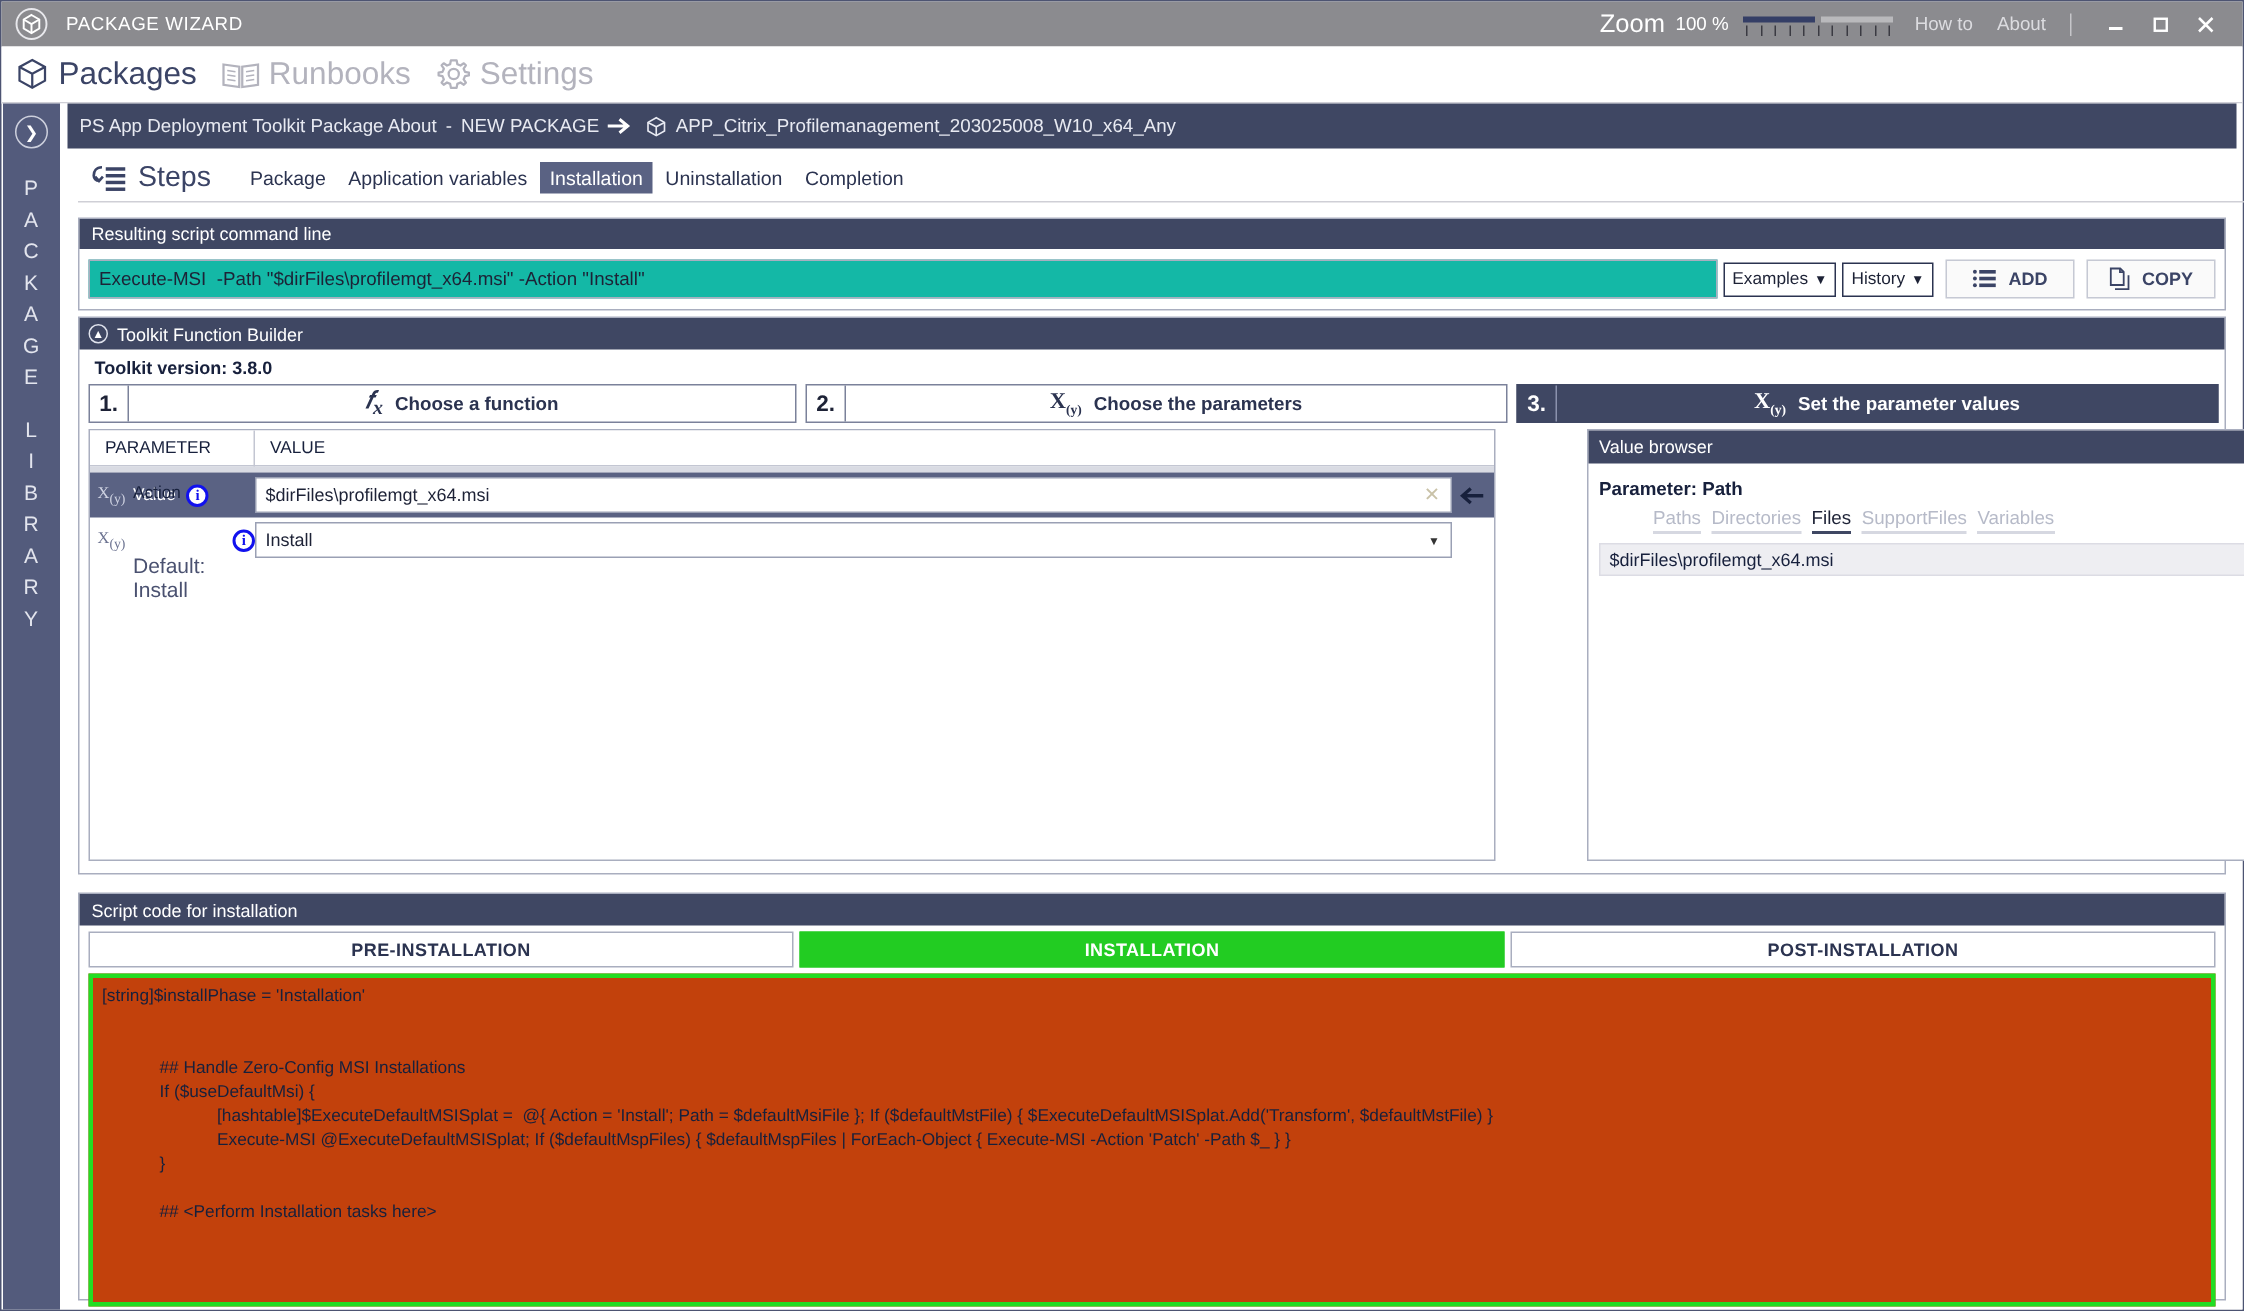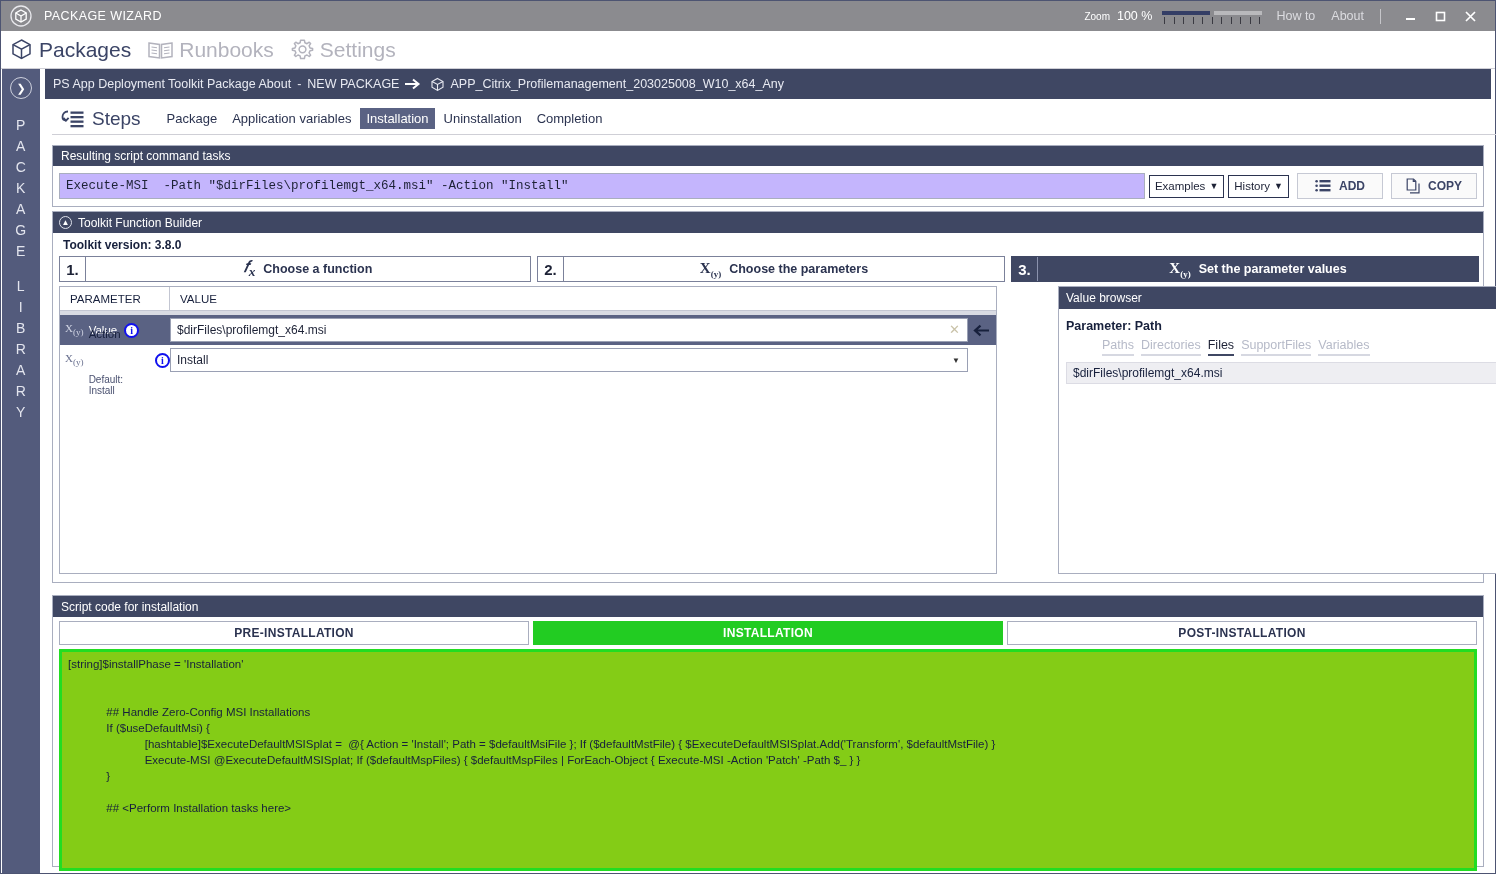--- a/index.html
+++ b/index.html
@@ -27,21 +27,21 @@
     display: flex; align-items: center; justify-content: center;
   }
   .tb-title {
     color: #ffffff; font-size: 12.5px; letter-spacing: .4px;
     margin-left: 8px;
   }
   .tb-right {
     margin-left: auto; display: flex; align-items: center; height: 30px;
     padding-right: 10px; gap: 0;
   }
-  .tb-zoom-label { color: #ffffff; font-size: 10px; margin-right: 7px; }
+  .tb-zoom-label { color: #ffffff; font-size: 17px; margin-right: 7px; }
   .tb-zoom-value { color: #ffffff; font-size: 12.5px; margin-right: 10px; }
   .zoom-slider {
     position: relative; width: 100px; height: 18px; margin-right: 14px;
   }
   .zoom-slider .bar-fill {
     position: absolute; left: 0; top: 4px; width: 48px; height: 4px;
     background: #343e66;
   }
   .zoom-slider .bar-rest {
     position: absolute; left: 52px; top: 4px; width: 48px; height: 4px;
@@ -127,23 +127,23 @@
   }
   .cmd-panel {
     position: absolute; left: 12px; top: 76px; width: 1432px; height: 62px;
     border: 1px solid #a9aebf; background: #ffffff;
   }
   .cmd-row {
     position: absolute; left: 0; top: 20px; width: 1430px; height: 40px;
     display: flex; align-items: center; padding: 0 6px;
   }
   .cmd-input {
-    flex: 1; height: 26px; border: 1px solid #a9aebf; background: #c4b5fd;
+    flex: 1; height: 26px; border: 1px solid #a9aebf; background: #14b8a6;
     font-size: 12.5px; color: #1d2236; padding: 4px 6px;
-    font-family: Liberation Mono, monospace;
+    font-family: Liberation Sans, sans-serif;
   }
   .dd-btn {
     height: 23px; border: 1px solid #2b3350; background: #fff;
     font-size: 11.5px; color: #1d2236; padding: 0 5px;
     display: flex; align-items: center; margin-left: 4px;
   }
   .dd-btn .cv { margin-left: 4px; font-size: 9px; }
   .icon-btn {
     height: 26px; min-width: 86px; border: 1px solid #c6c9d4; background: #fafafa;
     display: flex; align-items: center; justify-content: center; gap: 7px;
@@ -212,21 +212,21 @@
   .prow { display: flex; align-items: center; height: 30px; }
   .prow.sel { background: #5a6283; }
   .prow .pname {
     width: 110px; display: flex; align-items: center; gap: 5px; padding-left: 5px;
     height: 30px;
   }
   .prow .pxy { font-size: 11px; color: #6b7290; font-family: "Liberation Serif", serif; }
   .prow.sel .pxy { color: #cfd3e2; }
   .prow .plabel { font-size: 11.5px; color: #17203c; line-height: 12px; }
   .prow.sel .plabel { color: #ffffff; }
-  .prow .pdefault { font-size: 10px; color: #4a5170; display:block;margin-top:32px; }
+  .prow .pdefault { font-size: 14px; color: #4a5170; display:block;margin-top:32px; }
   .info-i {
     width: 15px; height: 15px; border-radius: 50%; background: #ffffff;
     border: 2px solid #1111ee; color: #1111ee; font-size: 10px; font-weight: bold;
     display: flex; align-items: center; justify-content: center;
     font-family: "Liberation Serif", serif; margin-left: 2px; flex: none;
   }
   .pval { flex: 1; display: flex; align-items: center; height: 30px; padding-right: 4px; }
   .pval-input {
     flex: 1; height: 24px; border: 1px solid #9aa0b4; background: #ffffff;
     font-size: 12px; color: #1d2236; padding: 3px 6px; display: flex; align-items: center;
@@ -275,21 +275,21 @@
   }
   .sp-tabs { display: flex; padding: 4px 6px 0 6px; gap: 4px; }
   .sp-tab {
     flex: 1; height: 24px; display: flex; align-items: center; justify-content: center;
     font-size: 12px; font-weight: bold; color: #2b3350; letter-spacing: .3px;
     border: 1px solid #a9aebf; background: #ffffff;
   }
   .sp-tab.active { background: #22cc22; color: #ffffff; border-color: #22cc22; }
   .code-area {
     margin: 4px 6px 6px 6px; height: 222px; border: 3px solid #22dd22;
-    background: #84cc16; overflow: hidden; padding: 4px 6px;
+    background: #c2410c; overflow: hidden; padding: 4px 6px;
   }
   .code-line {
     font-size: 11.5px; color: #17203c; white-space: pre;
     line-height: 16px; font-family: "Liberation Sans", sans-serif;
   }
 
   
   .footer {
     position: absolute; left: 0; top: 802px; width: 1455px; height: 60px;
     display: flex; align-items: center;
@@ -439,21 +439,21 @@
       </span>
       <span class="steps-title">Steps</span>
       <span class="step-tab">Package</span>
       <span class="step-tab">Application variables</span>
       <span class="step-tab active">Installation</span>
       <span class="step-tab">Uninstallation</span>
       <span class="step-tab">Completion</span>
     </div>
 
     <div class="cmd-panel">
-      <div class="panel-hdr">Resulting script command tasks</div>
+      <div class="panel-hdr">Resulting script command line</div>
       <div class="cmd-row">
         <input class="cmd-input" value="Execute-MSI  -Path &quot;$dirFiles\profilemgt_x64.msi&quot; -Action &quot;Install&quot;" style="">
         <div class="dd-btn">
           <span>Examples</span>
           <span class="cv">▼</span>
         </div>
         <div class="dd-btn">
           <span>History</span>
           <span class="cv">▼</span>
         </div>

